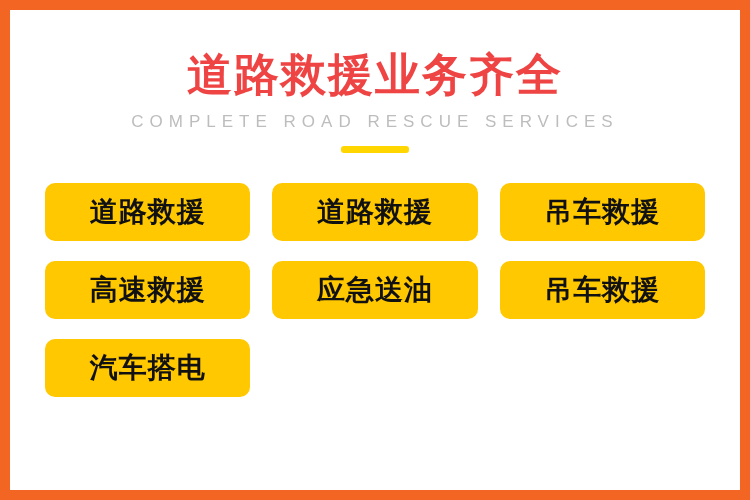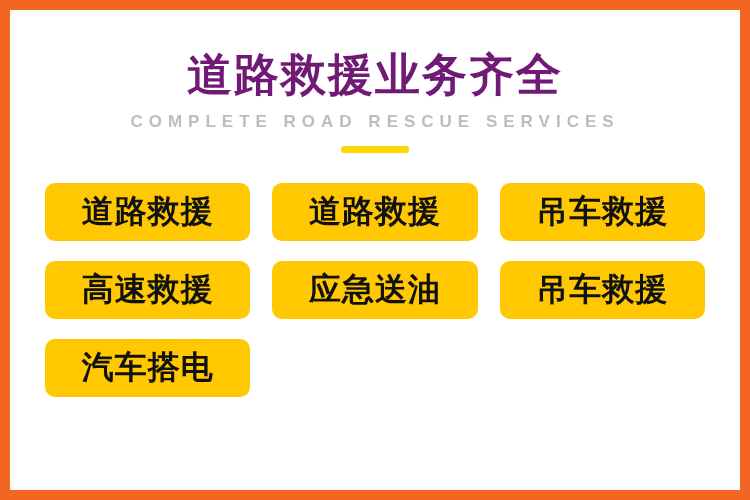--- a/index.html
+++ b/index.html
@@ -30,30 +30,30 @@
     background: #ffffff;
   }
   .header {
     padding-top: 30px;
     text-align: center;
   }
   .title {
     font-family: "Liberation Sans", sans-serif;
     font-size: 45px;
     font-weight: bold;
-    color: #701a75;
+    color: #ef4444;
     letter-spacing: 2px;
     line-height: 1.1;
     margin: 0;
   }
   .subtitle {
     margin-top: 12px;
     font-family: "Liberation Sans", sans-serif;
     font-size: 17px;
-    font-weight: bold;
+    font-weight: normal;
     color: #bdbdbd;
     letter-spacing: 6px;
     text-transform: uppercase;
   }
   .divider {
     margin: 14px auto 0 auto;
     width: 68px;
     height: 7px;
     background: #ffd600;
     border-radius: 3px;
@@ -68,21 +68,21 @@
   }
   .chip {
     height: 58px;
     background: #ffc800;
     border-radius: 10px;
     display: flex;
     align-items: center;
     justify-content: center;
     color: #111111;
     font-family: "Liberation Sans", sans-serif;
-    font-size: 32px;
+    font-size: 28px;
     font-weight: bold;
     letter-spacing: 1px;
     box-sizing: border-box;
   }
 </style>
 </head>
 <body>
 
 <div class="poster">
   <div class="inner">

